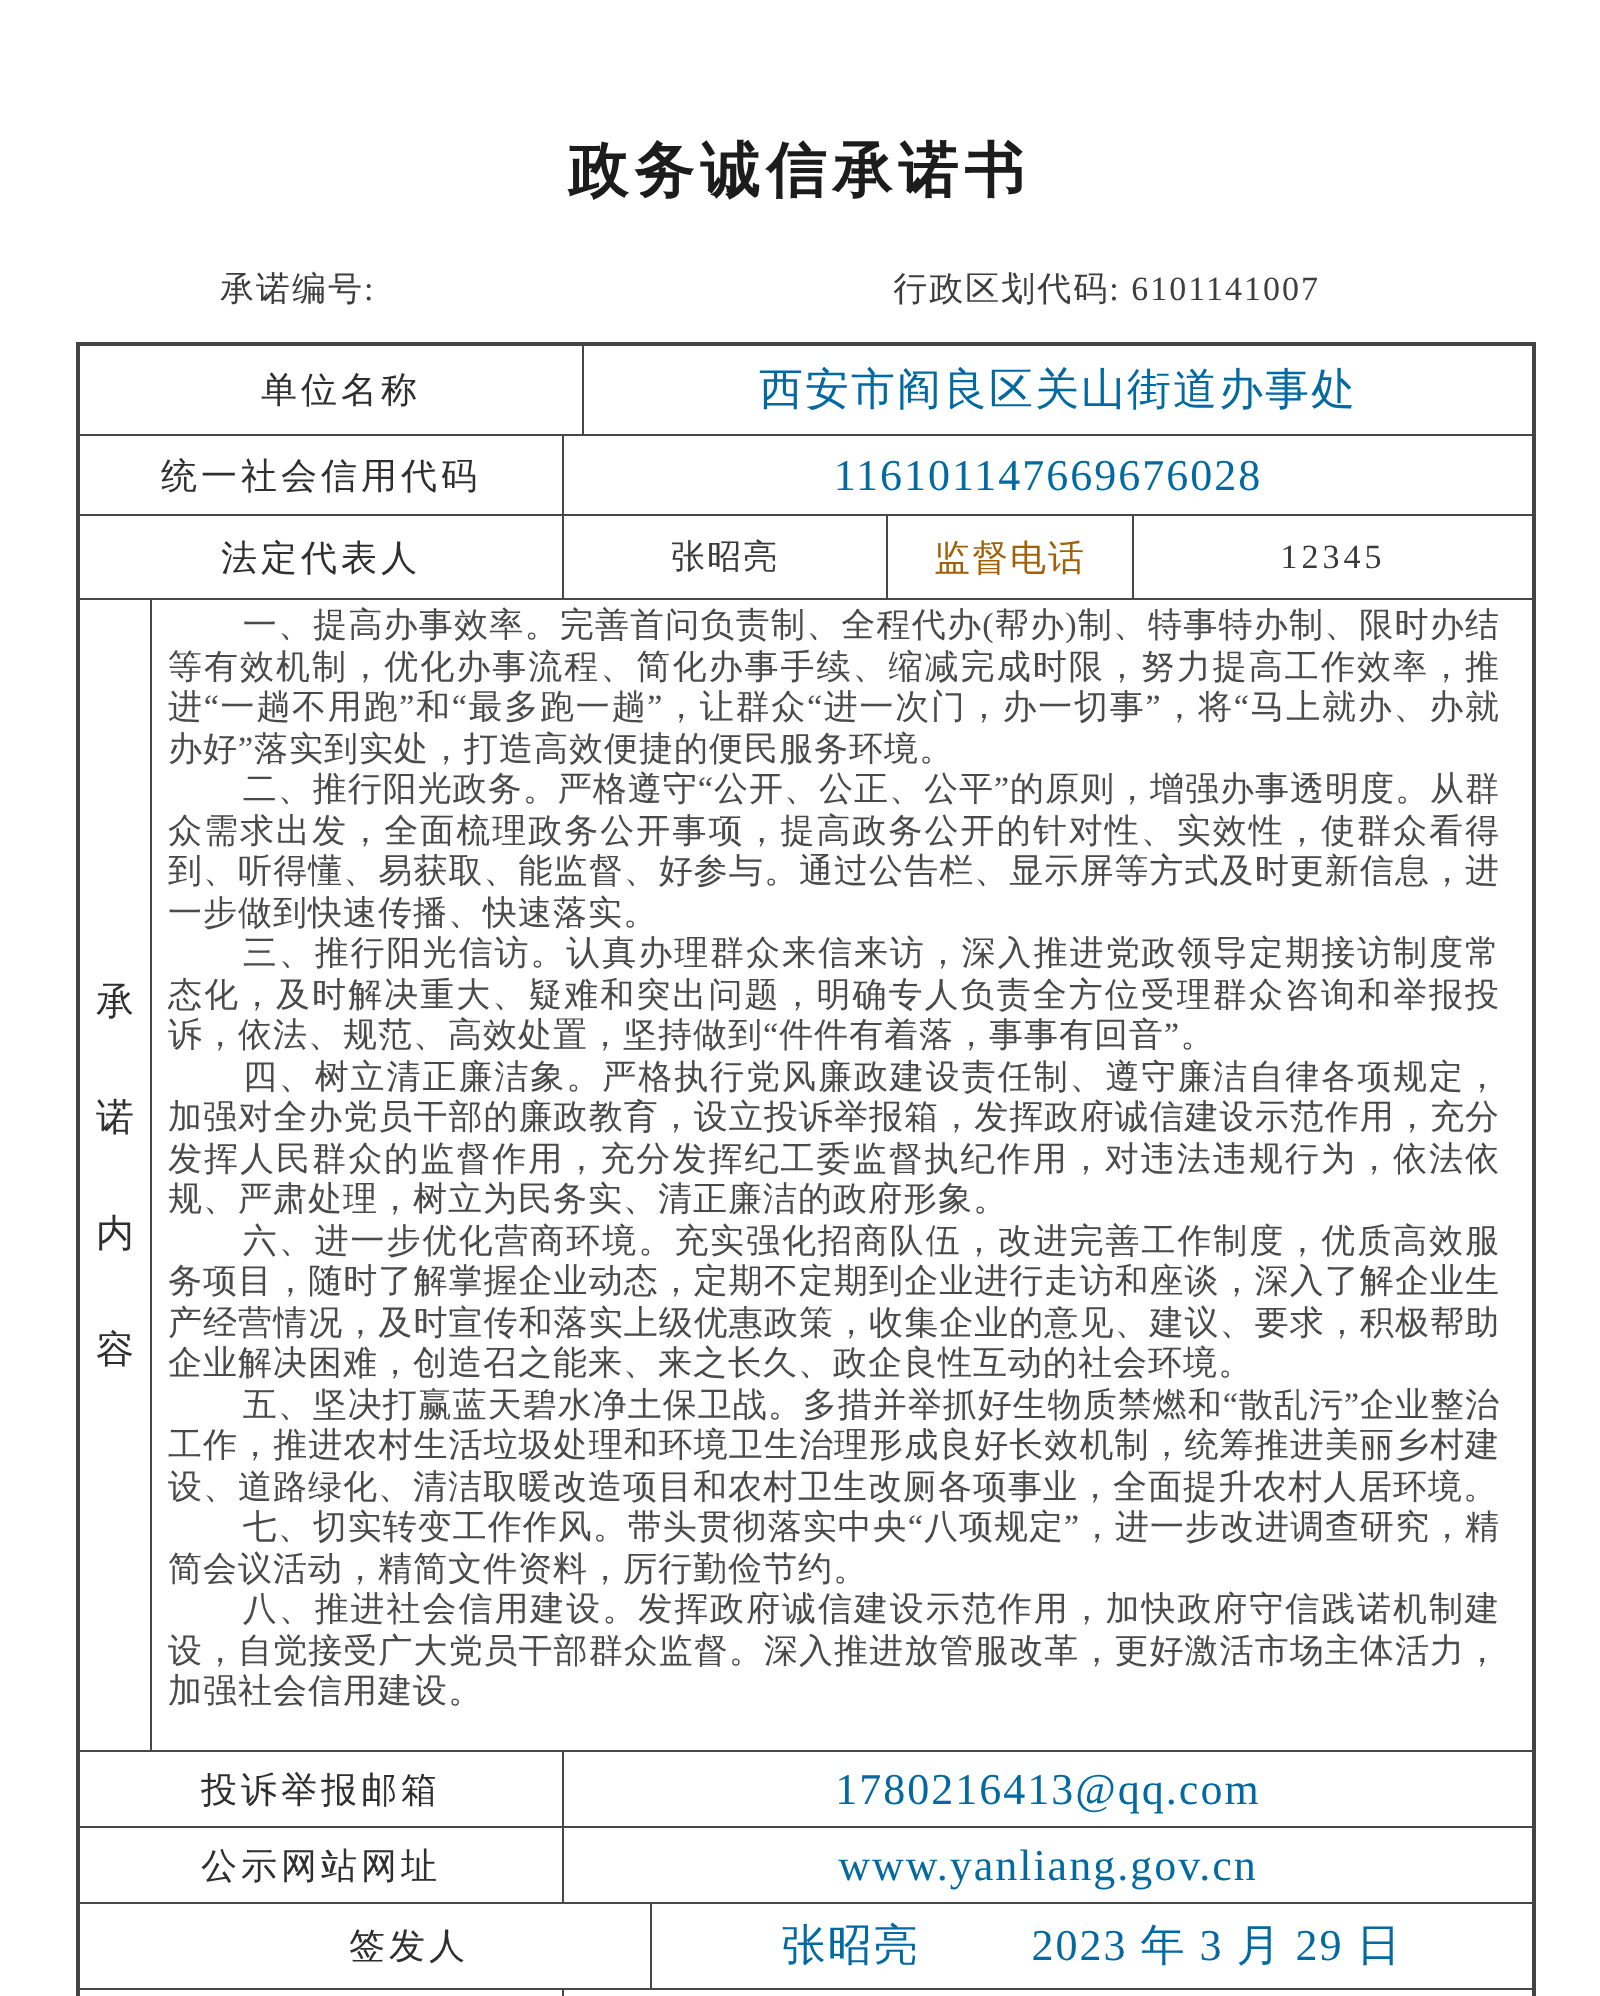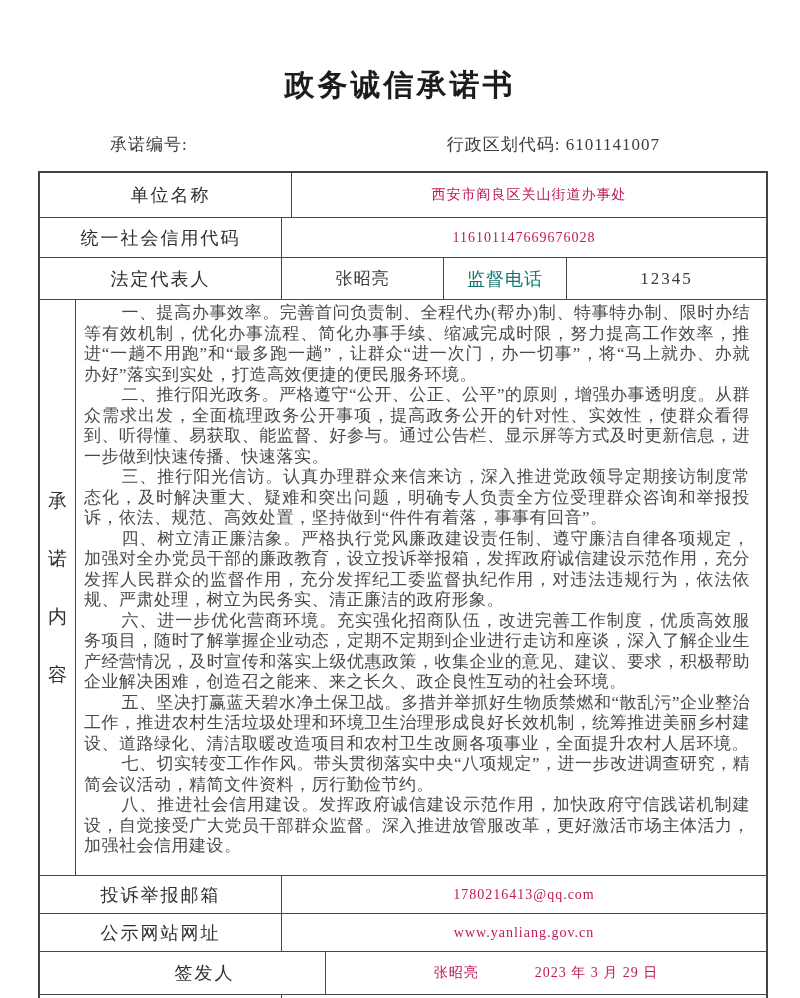--- a/index.html
+++ b/index.html
@@ -46,32 +46,32 @@
   }
   .cell:last-child { border-right: none; }
 
   .lbl {
     width: 242px;
     flex: 0 0 242px;
     font-size: 18px;
     letter-spacing: 2px;
     color: #2f2f2f;
   }
-  .val { flex: 1; font-size: 14px; letter-spacing: 1px; color: #be185d; }
+  .val { flex: 1; font-size: 22px; letter-spacing: 1px; color: #0369a1; }
 
   .r-unit  { height: 44px; }
   .r-code  { height: 40px; }
   .r-legal { height: 42px; }
   .r-email { height: 38px; }
   .r-site  { height: 38px; }
   .r-sign  { height: 43px; padding-left: 44px; }
   .r-note  { height: 42px; }
 
   .cell-legal-name { width: 162px; flex: 0 0 162px; font-size: 17px; letter-spacing: 1px; }
-  .cell-phone-lbl  { width: 123px; flex: 0 0 123px; font-size: 18px; letter-spacing: 1px; color: #0f766e; }
+  .cell-phone-lbl  { width: 123px; flex: 0 0 123px; font-size: 18px; letter-spacing: 1px; color: #a16207; }
   .cell-phone-val  { flex: 1; font-size: 17px; letter-spacing: 2px; }
 
   .r-commit { height: 576px; }
   .commit-lbl {
     width: 36px;
     flex: 0 0 36px;
     flex-direction: column;
     gap: 32px;
     font-size: 19px;
     color: #2f2f2f;

